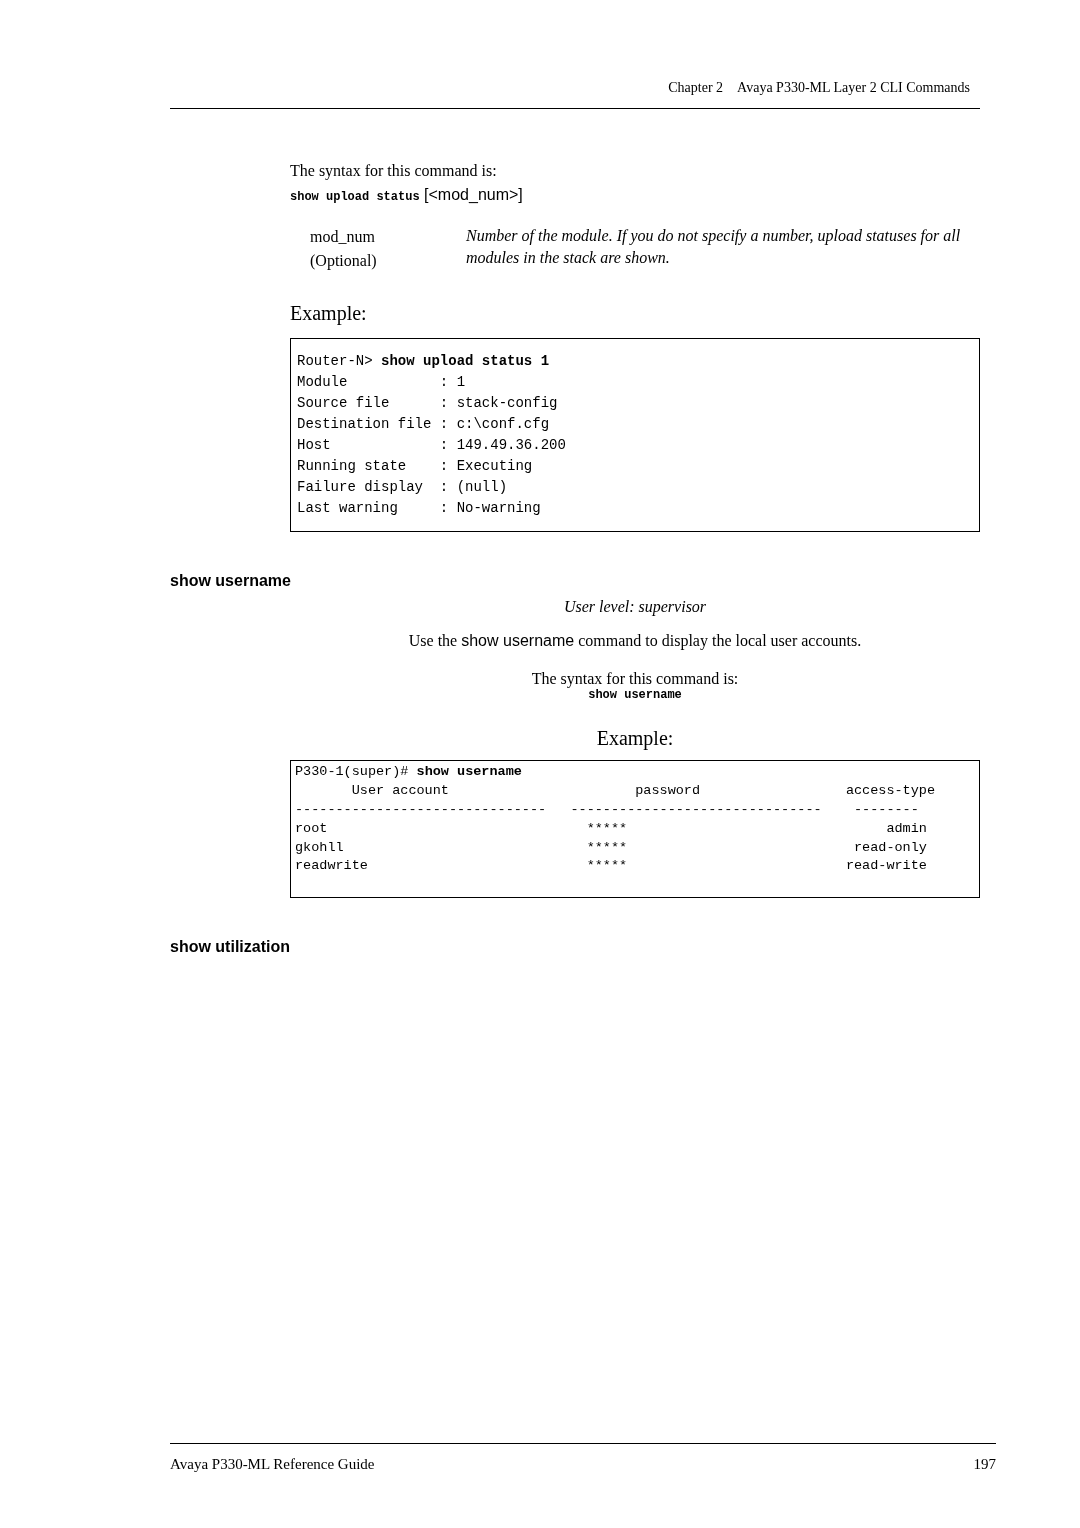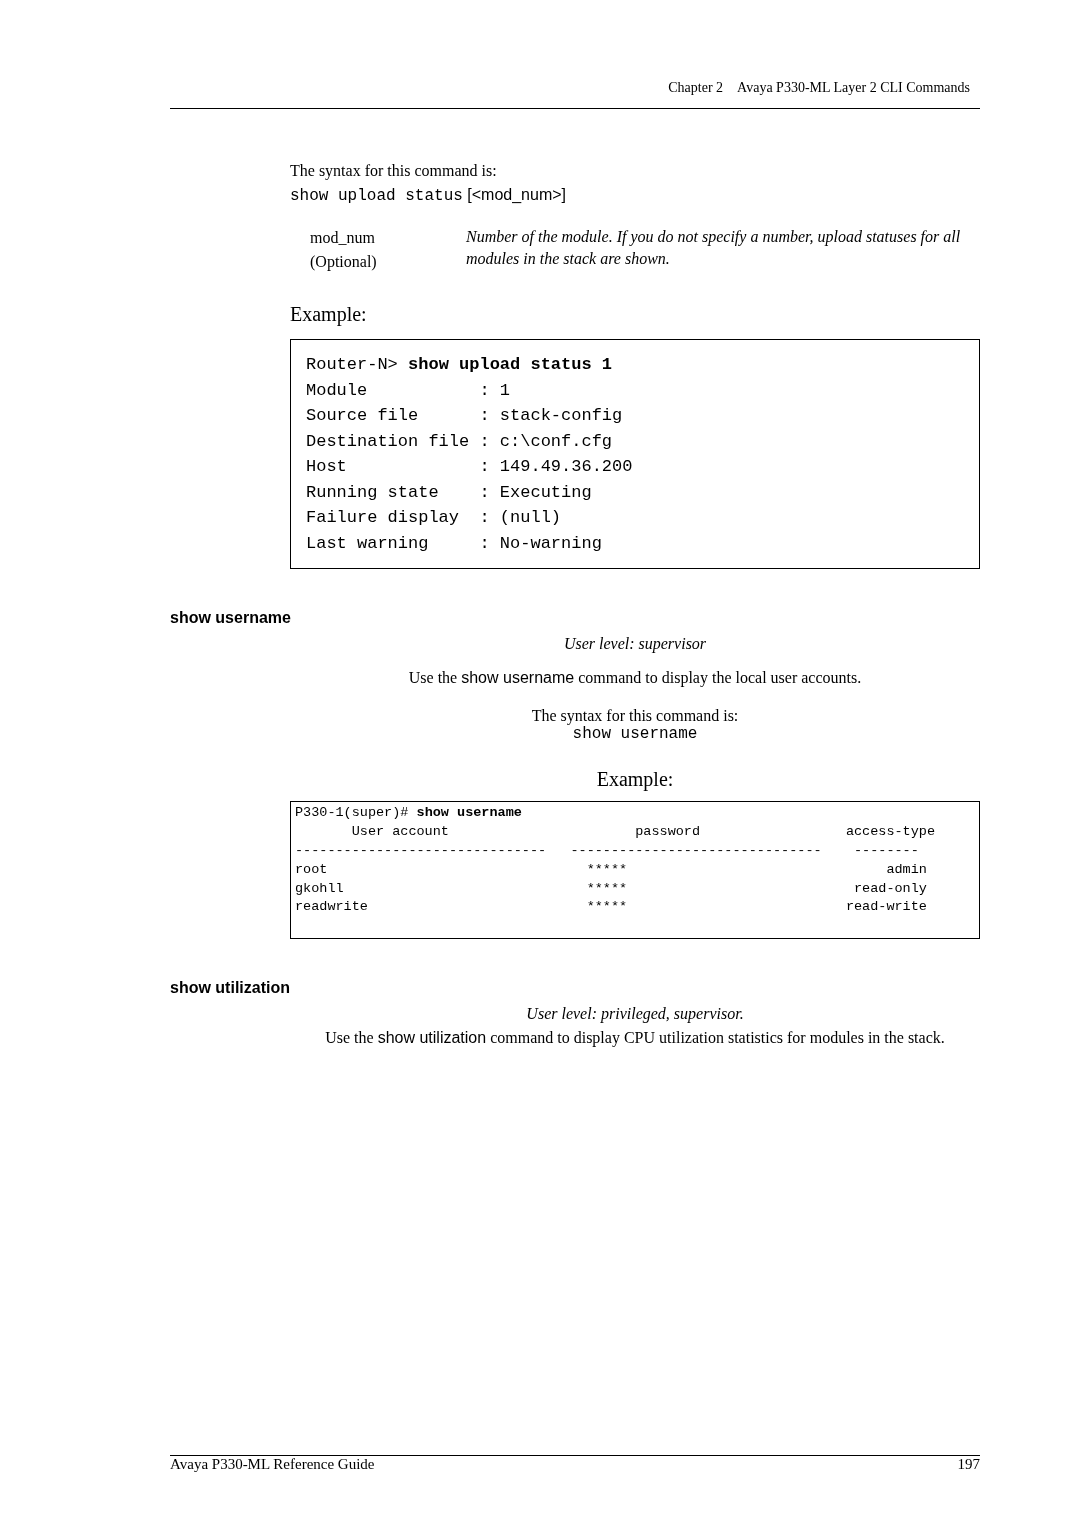--- a/index.html
+++ b/index.html
@@ -30,22 +30,22 @@
   font-size: 16px;
   line-height: 1.5;
   margin-left: 120px;
 }
 .mono {
   font-family: Liberation Sans, sans-serif;
   font-size: 16px;
 }
 .bold-mono {
   font-family: 'Courier New', monospace;
-  font-weight: normal;
-  font-size: 16px;
+  font-weight: bold;
+  font-size: 12px;
 }
 .param-row {
   display: flex;
   margin-top: 18px;
   font-size: 16px;
   gap: 16px;
 }
 .param-name {
   width: 140px;
   padding-left: 20px;
@@ -54,24 +54,24 @@
   flex: 1;
   line-height: 1.4;
   font-style: italic;
 }
 .example-label {
   margin-top: 25px;
   font-size: 20px;
 }
 .code-box {
   border: 1px solid #000;
-  padding: 12px 15px;
+  padding: 12px 6px;
   margin-top: 10px;
   font-family: 'Courier New', monospace;
-  font-size: 17px;
+  font-size: 14px;
   white-space: pre;
   line-height: 1.5;
 }
 .code-box-wide {
   border: 1px solid #000;
   padding: 2px 4px;
   margin-top: 10px;
   margin-left: 0;
   font-family: 'Courier New', monospace;
   font-size: 13.5px;
@@ -86,22 +86,23 @@
   margin-bottom: 8px;
   margin-left: 0;
 }
 .italic {
   font-style: italic;
 }
 .footer {
   position: absolute;
   bottom: 55px;
   left: 170px;
-  right: 100px;
+  right: 84px;
   border-top: 1px solid #000;
+  padding-top: 12px;
   display: flex;
   justify-content: space-between;
   font-size: 15px;
 }
 .code-bold {
   font-weight: bold;
 }
 .section-body {
   margin-left: 120px;
   text-align: center;
@@ -155,24 +156,18 @@
 
   <div class="code-box-wide" style="margin-left:120px;"><span>P330-1(super)# </span><span class="code-bold">show username</span>
 <span>       User account                       password                  access-type</span>
 <span>-------------------------------   -------------------------------    --------</span>
 <span>root                                *****                                admin</span>
 <span>gkohll                              *****                            read-only</span>
 <span>readwrite                           *****                           read-write</span>
 <span> </span></div>
 
   <div class="section-heading">show utilization</div>
-  <div class="section-body">
-    <div class="italic">User level: privileged, supervisor.</div>
-    <div style="margin-top:4px; line-height:1.4;">
-      <span>Use the </span><span class="mono">show utilization</span><span> command to display CPU utilization statistics for modules in the stack.</span>
-    </div>
-  </div>
 </div>
 
 <div class="footer">
   <span>Avaya P330-ML Reference Guide</span>
   <span>197</span>
 </div>
 
 </body></html>

